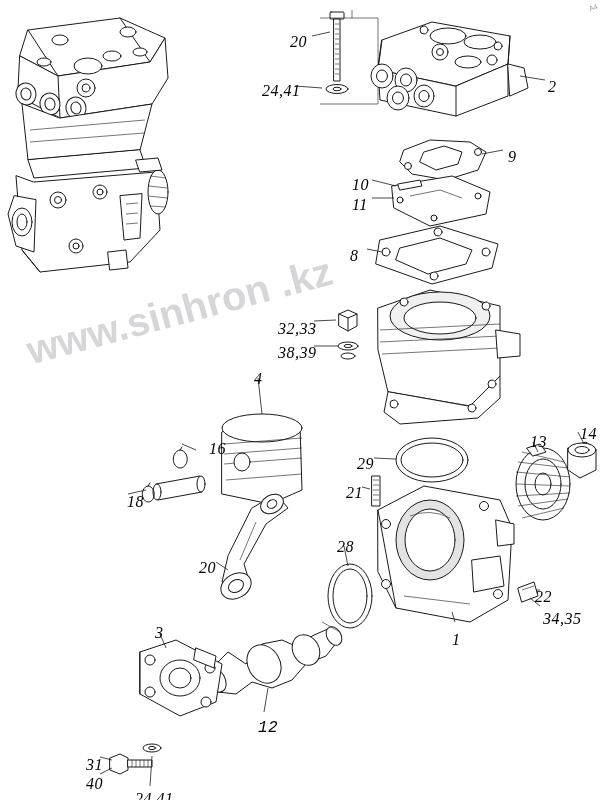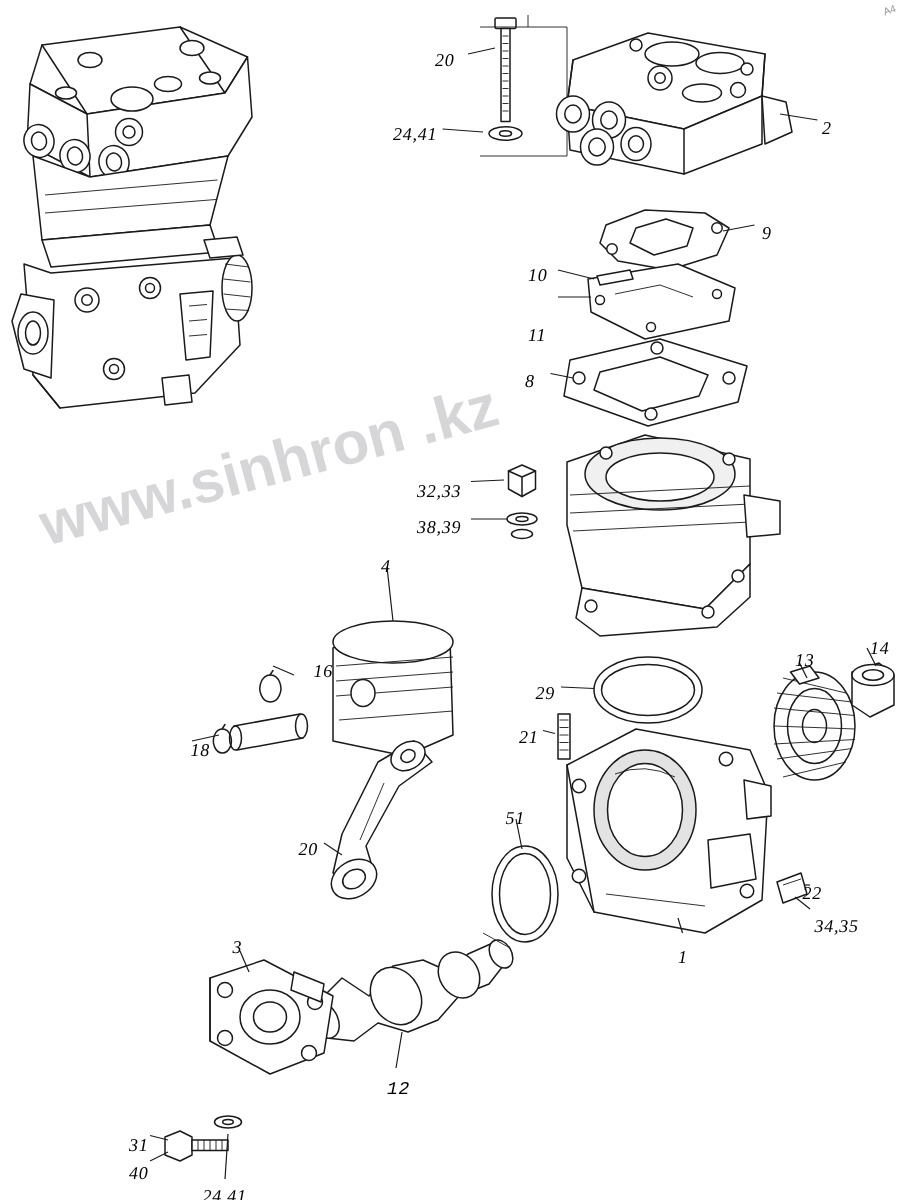--- a/index.html
+++ b/index.html
@@ -13,21 +13,21 @@
   #page {
     position: relative;
     width: 604px;
     height: 800px;
     background: #ffffff;
     overflow: hidden;
   }
   .label {
     position: absolute;
     font-family: "Liberation Serif", serif;
-    font-size: 12px;
+    font-size: 16px;
     font-style: italic;
     color: #000000;
     white-space: nowrap;
     letter-spacing: 0.5px;
   }
   .watermark {
     position: absolute;
     left: 22px;
     top: 330px;
     width: 580px;
@@ -360,32 +360,32 @@
 
   <div class="watermark">www.sinhron                       .kz</div>
   <div class="corner-mark">A4</div>
 
   <div id="callout-layer">
       <div class="label" style="left: 290px; top: 33px;">20</div>
       <div class="label" style="left: 262px; top: 82px;">24,41</div>
       <div class="label" style="left: 548px; top: 78px;">2</div>
       <div class="label" style="left: 508px; top: 148px;">9</div>
       <div class="label" style="left: 352px; top: 176px;">10</div>
-      <div class="label" style="left: 352px; top: 196px; margin-top: 20px;">11</div>
+      <div class="label" style="left: 352px; top: 196px;">11</div>
       <div class="label" style="left: 350px; top: 247px;">8</div>
       <div class="label" style="left: 278px; top: 320px;">32,33</div>
       <div class="label" style="left: 278px; top: 344px;">38,39</div>
       <div class="label" style="left: 254px; top: 370px;">4</div>
       <div class="label" style="left: 580px; top: 425px;">14</div>
       <div class="label" style="left: 530px; top: 433px;">13</div>
       <div class="label" style="left: 174px; top: 440px; margin-left: 35px;">16</div>
       <div class="label" style="left: 357px; top: 455px;">29</div>
       <div class="label" style="left: 346px; top: 484px;">21</div>
       <div class="label" style="left: 127px; top: 493px;">18</div>
-      <div class="label" style="left: 337px; top: 538px;">51</div>
+      <div class="label" style="left: 337px; top: 538px;">28</div>
       <div class="label" style="left: 199px; top: 559px;">20</div>
       <div class="label" style="left: 535px; top: 588px;">22</div>
       <div class="label" style="left: 543px; top: 610px;">34,35</div>
       <div class="label" style="left: 155px; top: 624px;">3</div>
       <div class="label" style="left: 452px; top: 631px;">1</div>
       <div class="label" style="left: 258px; top: 719px; font-family: Liberation Mono, monospace;">12</div>
       <div class="label" style="left: 86px; top: 756px;">31</div>
       <div class="label" style="left: 86px; top: 775px;">40</div>
       <div class="label" style="left: 135px; top: 790px;">24,41</div>
     </div>

